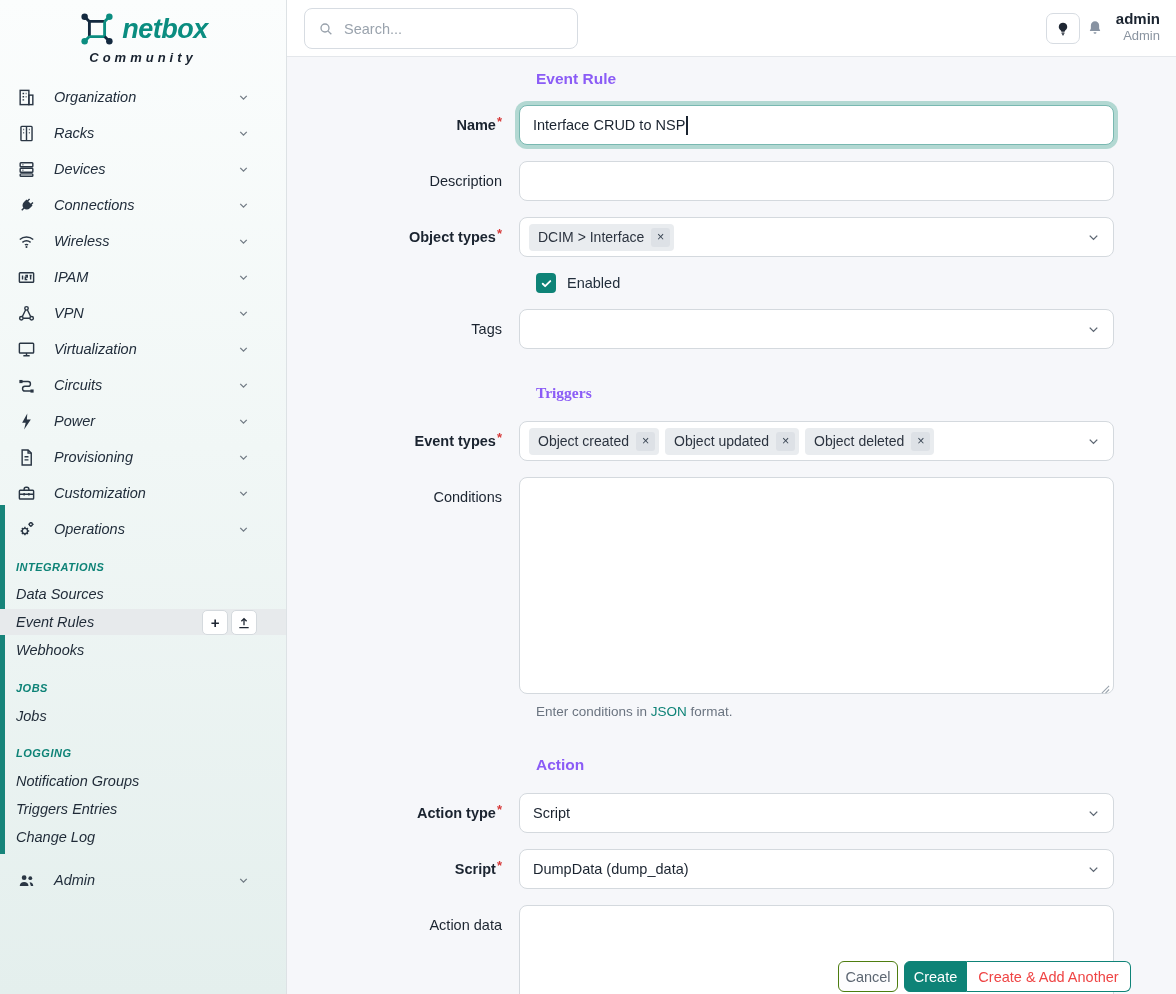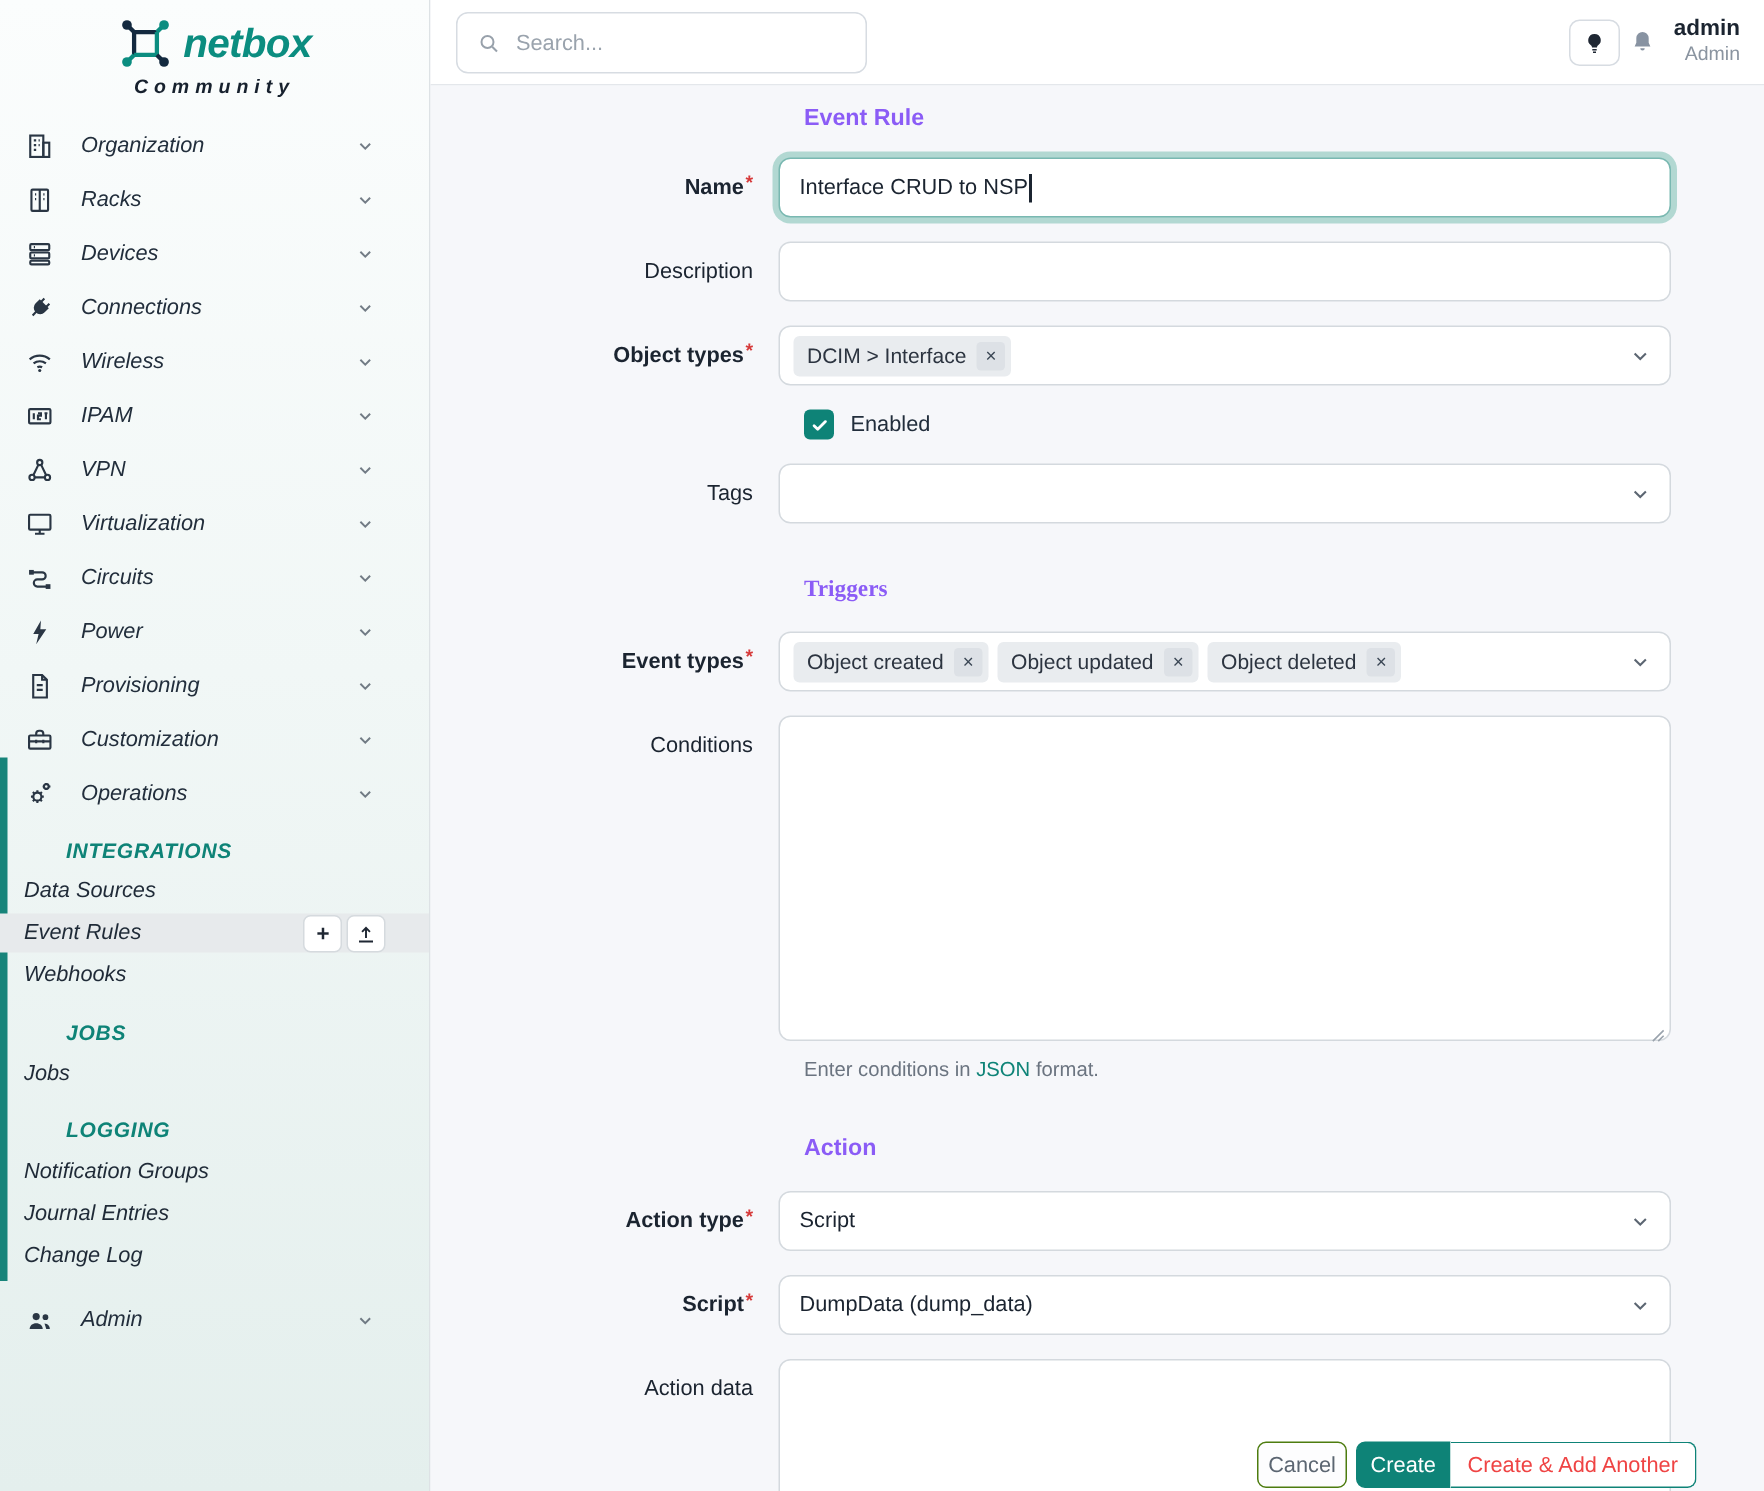--- a/index.html
+++ b/index.html
@@ -13,21 +13,21 @@
   .side-accent { position:absolute; left:0; top:505px; width:5px; height:349px; background:#17847a; }
   .logo-row { display:flex; align-items:center; justify-content:center; padding-top:10px; gap:6px; }
   .logo-word { font-size:27px; font-weight:bold; color:#0b8d80; letter-spacing:-0.5px; }
   .tagline { text-align:center; font-size:13px; font-weight:bold; letter-spacing:4px; color:#17212e; margin-top:2px; }
   .menu { margin-top:14px; }
   .menu-item { display:flex; align-items:center; height:36px; padding:0 16px; cursor:pointer; }
   .menu-item .mi-icon { width:20px; height:20px; margin-right:10px; display:flex; align-items:center; justify-content:center; }
   .menu-item .mi-label { font-size:14.5px; color:#222e3c; flex:1; padding-left:8px; }
   .menu-item .mi-chev { margin-right:20px; opacity:.75; }
   .side-section { margin-left:0; }
-  .sec-title { font-size:14px; font-weight:bold; letter-spacing:.5px; color:#0e8377; padding:0 16px; height:14px; line-height:14px;margin-left:28px; }
+  .sec-title { font-size:11px; font-weight:bold; letter-spacing:.5px; color:#0e8377; padding:0 16px; height:14px; line-height:14px; }
   .sec-item { position:relative; display:flex; align-items:center; height:26px; padding:0 16px; font-size:14.5px; color:#1f2a37; cursor:pointer; }
   .sec-item.active { background:#e7eaec; }
   .sec-item .row-actions { position:absolute; right:29px; top:1px; display:flex; gap:3px; }
   .mini-btn { width:26px; height:25px; background:#ffffff; border:1px solid #d5dade; border-radius:5px;
     display:flex; align-items:center; justify-content:center; font-size:15px; font-weight:bold; color:#1f2733; cursor:pointer; }
 
   
   .topbar { position:absolute; left:287px; top:0; width:889px; height:57px; background:#ffffff; border-bottom:1px solid #e4e7eb; }
   .search-box { position:absolute; left:17px; top:8px; width:274px; height:41px; background:#fff;
     border:1px solid #d7dce2; border-radius:8px; display:flex; align-items:center; padding:0 13px; gap:10px; }
@@ -335,21 +335,21 @@
       <span>Jobs</span>
     </div>
   </div>
 
   <div class="side-section" style="margin-top:17px;">
     <div class="sec-title">LOGGING</div>
     <div class="sec-item" style="margin-top:8px;">
       <span>Notification Groups</span>
     </div>
     <div class="sec-item" style="margin-top:2px;">
-      <span>Journal Entries</span>
+      <span>Triggers Entries</span>
     </div>
     <div class="sec-item" style="margin-top:2px;">
       <span>Change Log</span>
     </div>
   </div>
 
   <div class="menu-item" style="margin-top:12px;">
     <span class="mi-icon">
         <svg width="19" height="19" viewBox="0 0 24 24">
           <circle cx="9" cy="8.5" r="3" fill="#2a3644"></circle>

